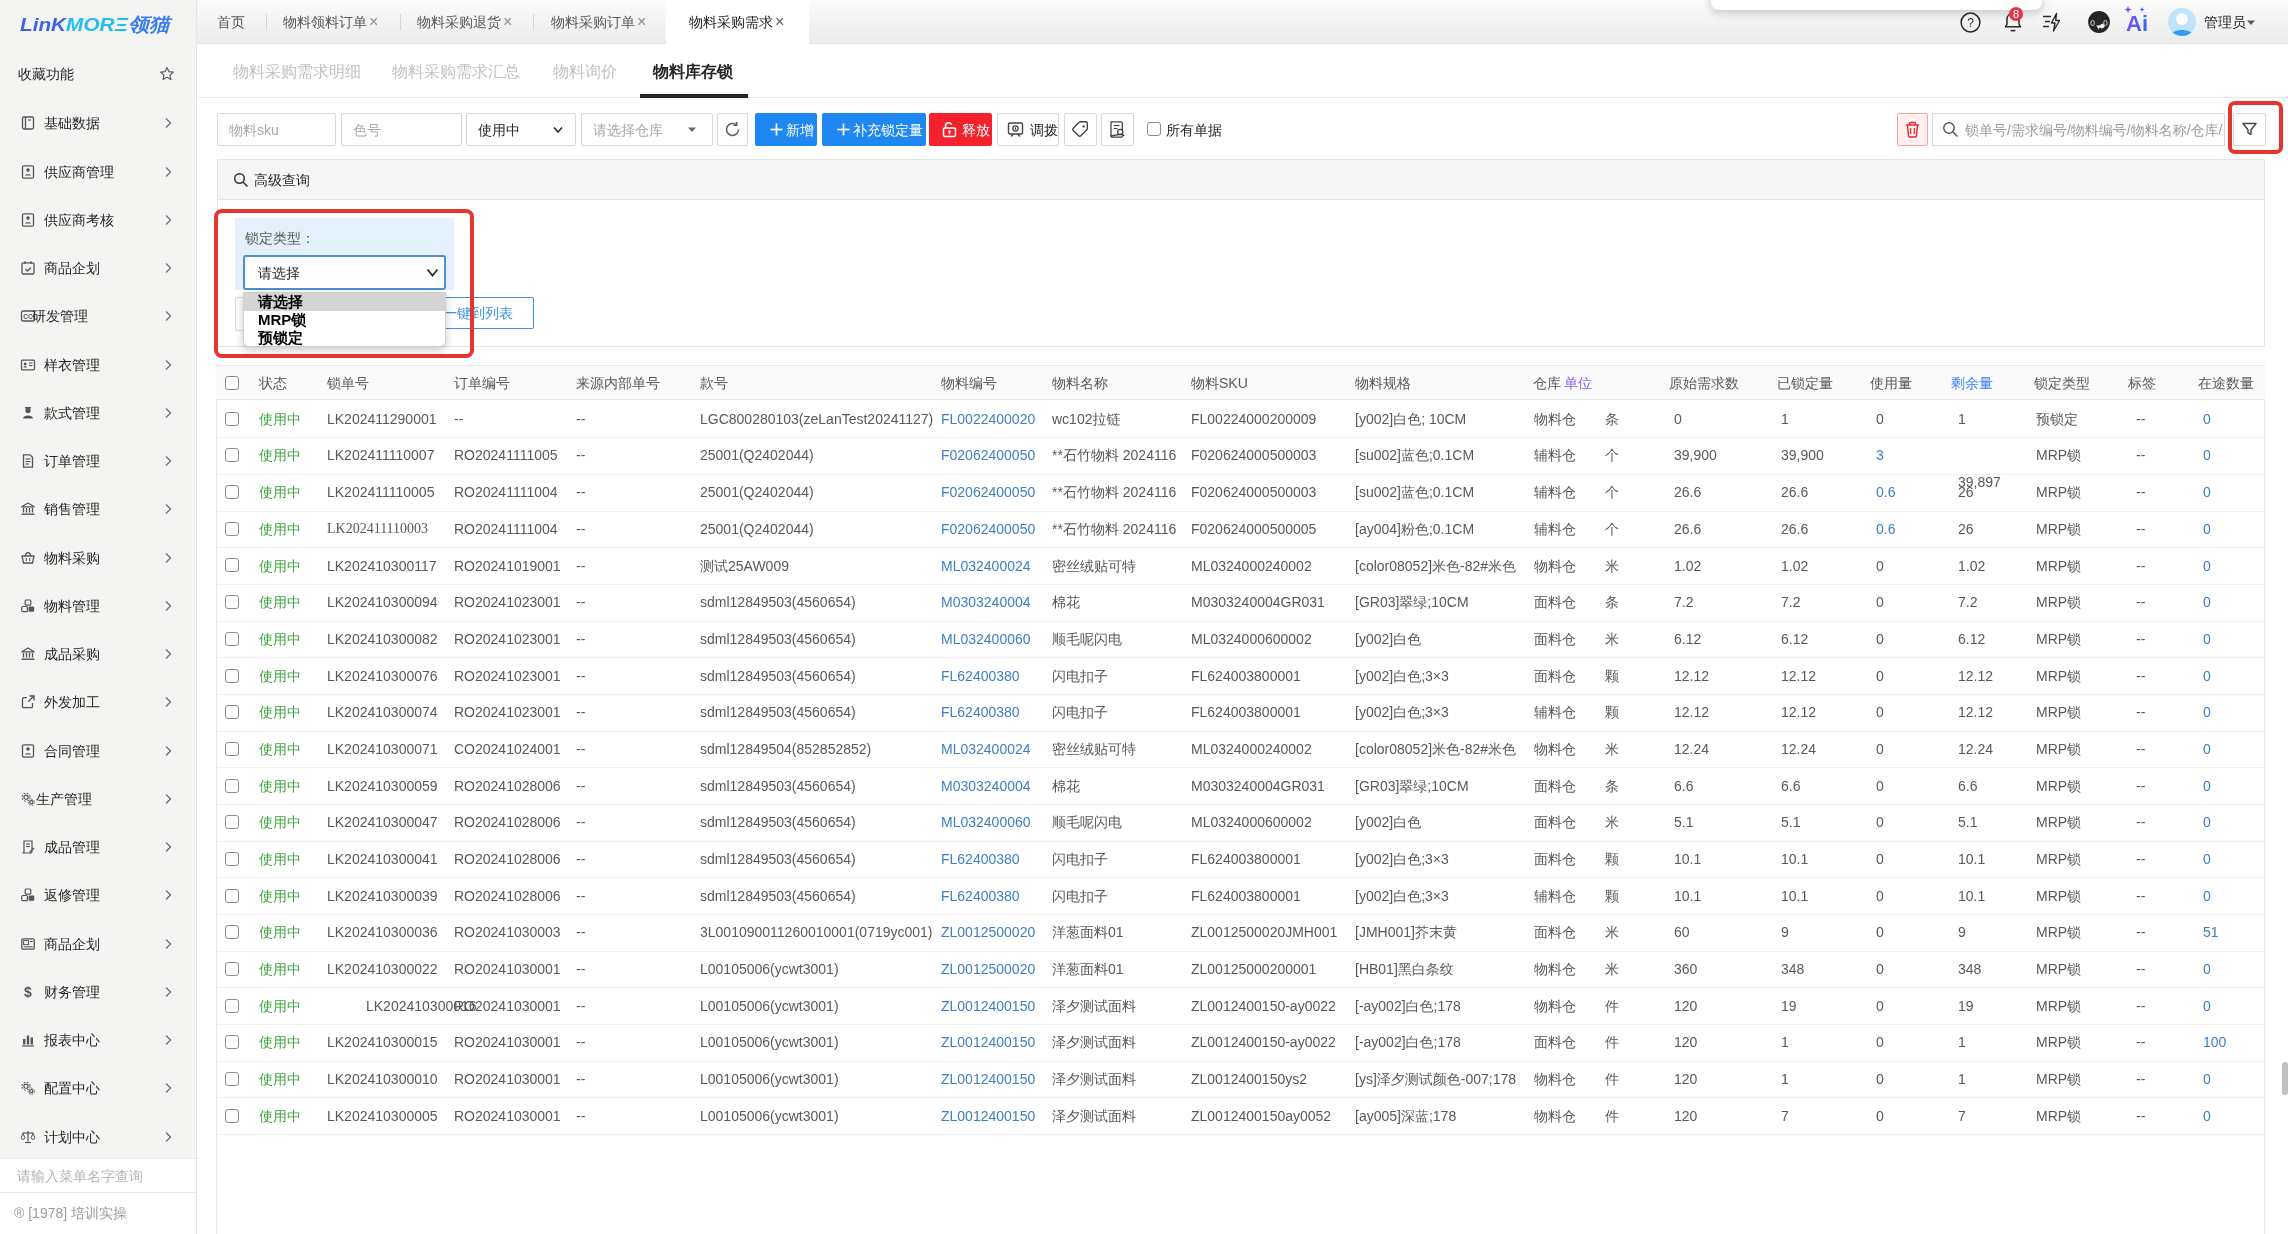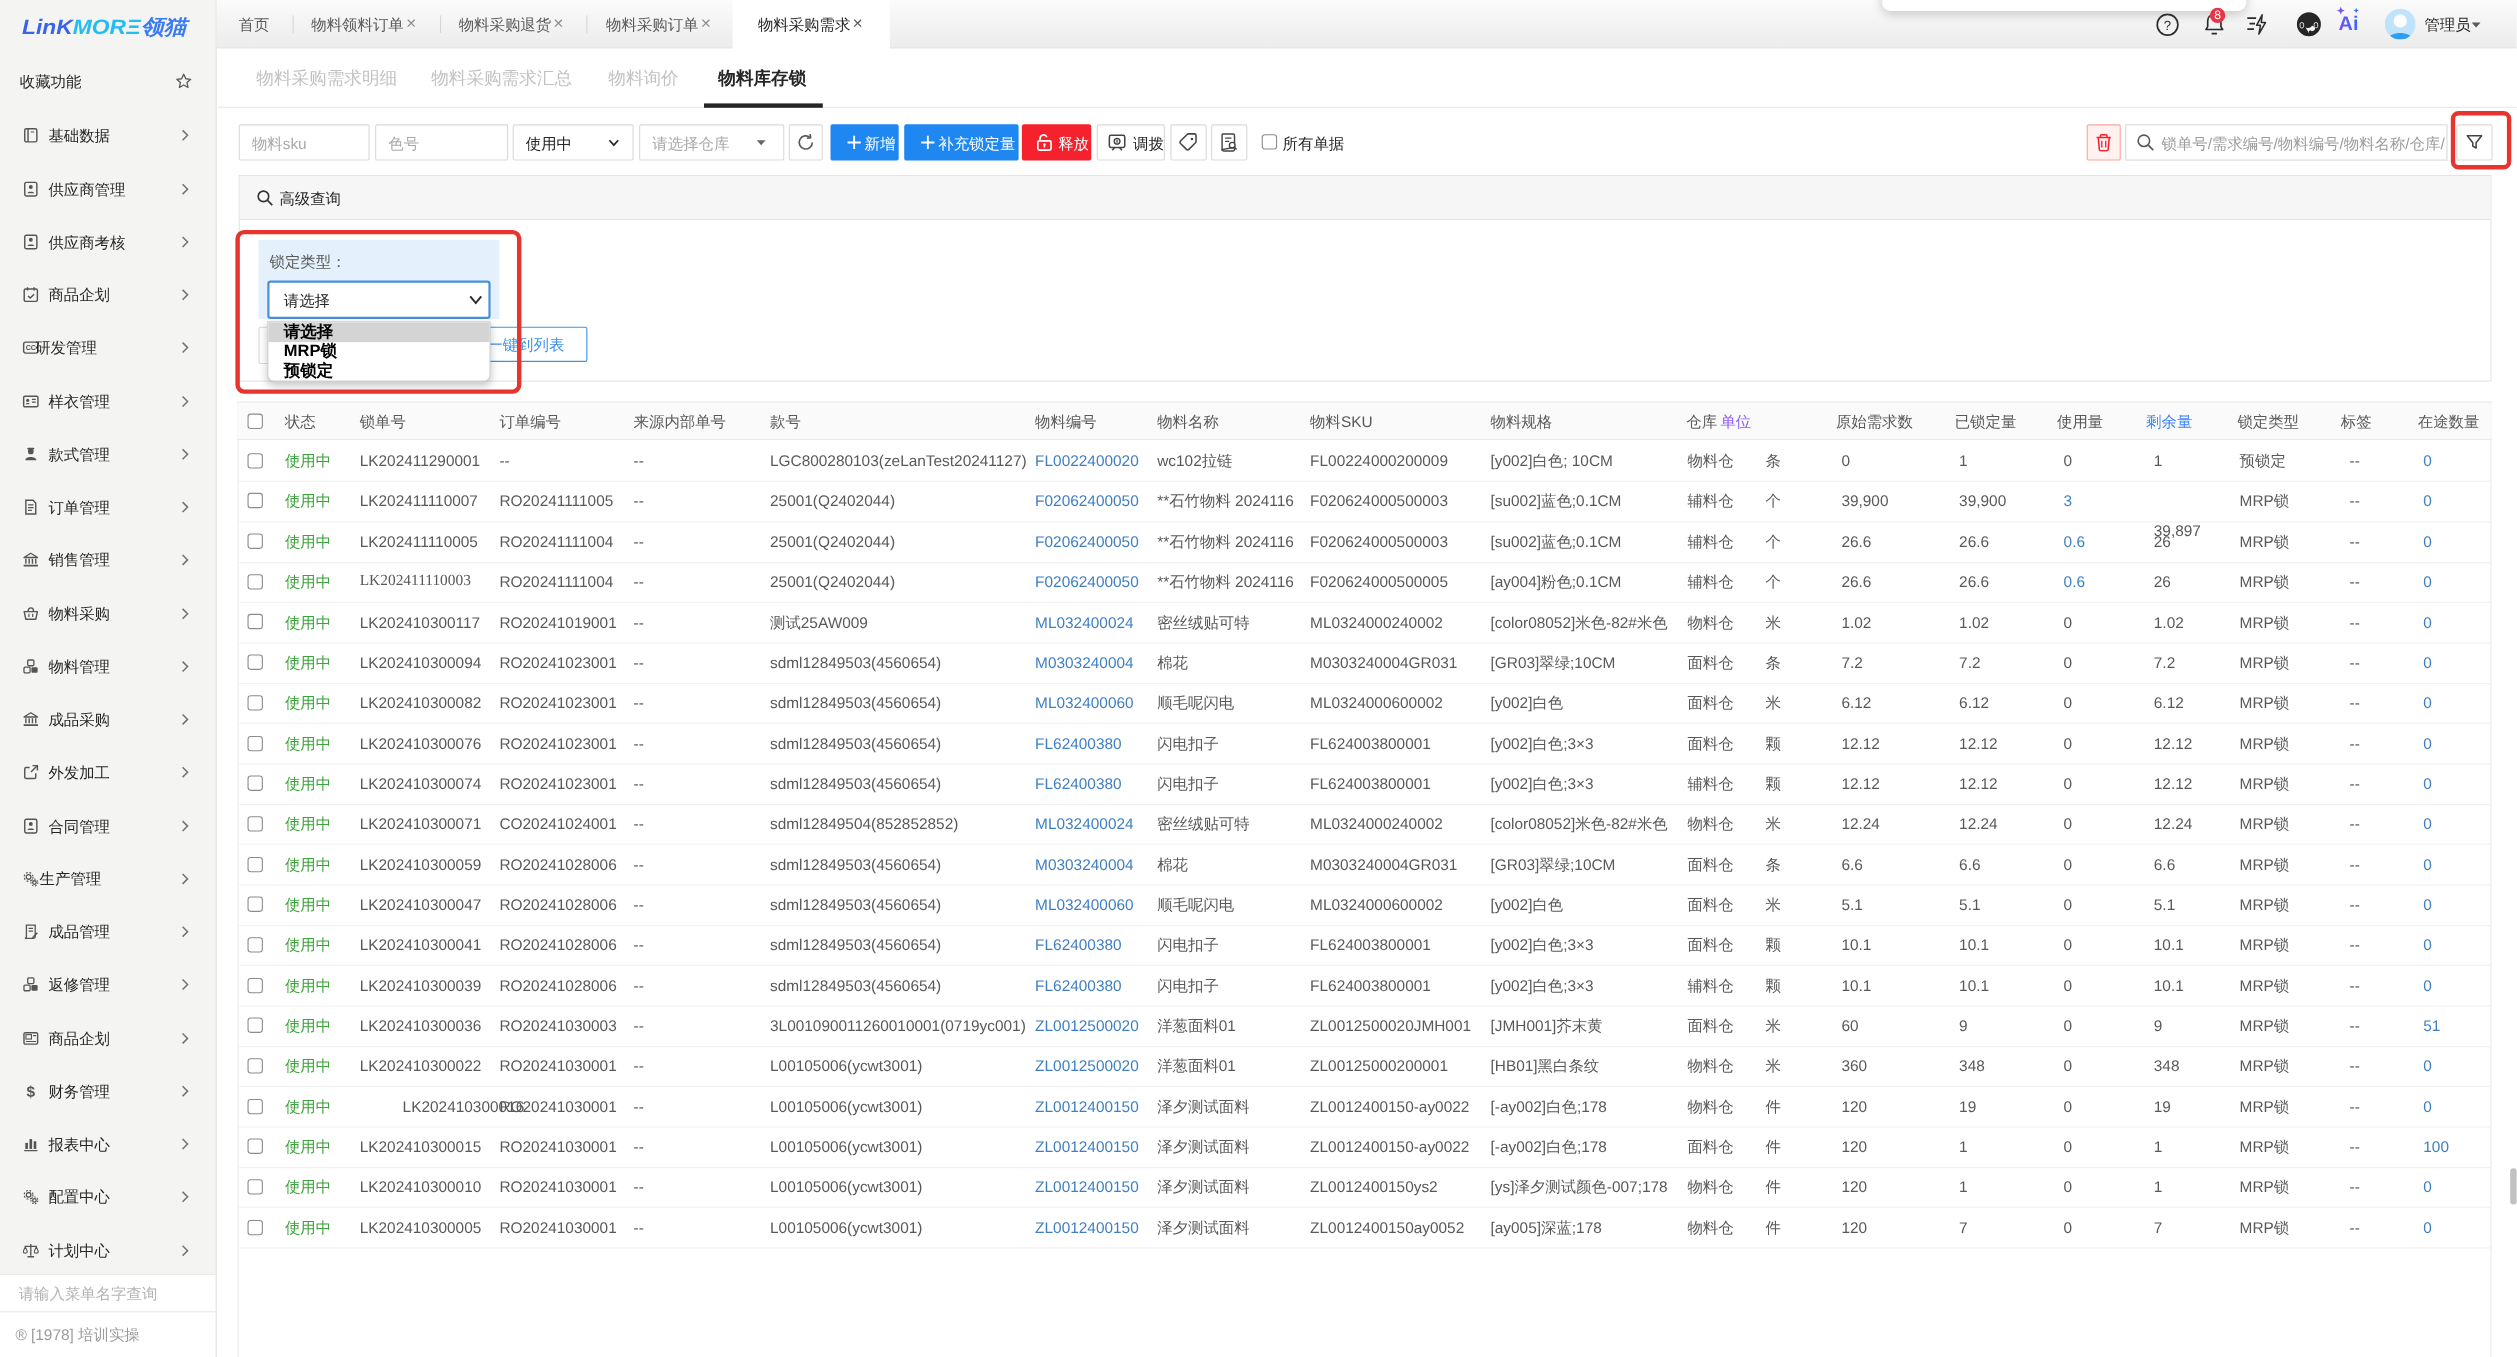--- a/index.html
+++ b/index.html
@@ -271,21 +271,21 @@
 <svg class="a" style="left:2087px;top:10px;" width="24" height="24" viewBox="0 0 24 24">
       <circle cx="12" cy="12" r="10" fill="#262626"></circle>
       <path d="M12 20 a8 8 0 0 0 7 -4.5 l-4 -2 a5 5 0 0 1 -6 1.5 z" fill="#f2f2f2"></path>
       <circle cx="12" cy="12" r="10" fill="none" stroke="#262626" stroke-width="1.8"></circle>
       <path d="M5.5 12 a6.5 6.5 0 0 1 13 0" fill="none" stroke="#262626" stroke-width="2"></path>
       <rect x="4" y="10.5" width="3.2" height="5" rx="1.5" fill="#262626" stroke="#f2f2f2" stroke-width="0.8"></rect>
       <rect x="16.8" y="10.5" width="3.2" height="5" rx="1.5" fill="#262626" stroke="#f2f2f2" stroke-width="0.8"></rect>
       <path d="M18.4 15.5 c0 2.2 -2 3.6 -4.6 3.6" fill="none" stroke="#262626" stroke-width="1.4"></path>
       <circle cx="13.2" cy="19.1" r="1.3" fill="#262626"></circle>
     </svg>
-<div class="a" style="left:2126px;top:11px;font-size:18px;font-weight:bold;background:linear-gradient(100deg,#7a4ff0,#2f6bf5);-webkit-background-clip:text;background-clip:text;color:transparent;">Ai</div>
+<div class="a" style="left:2126px;top:11px;font-size:22px;font-weight:bold;background:linear-gradient(100deg,#7a4ff0,#2f6bf5);-webkit-background-clip:text;background-clip:text;color:transparent;">Ai</div>
 <svg class="a" style="left:2124px;top:6px;" width="22" height="10" viewBox="0 0 22 10">
       <path d="M4 0 l1 2.6 2.6 1 -2.6 1 -1 2.6 -1 -2.6 -2.6 -1 2.6 -1 z" fill="#7a4ff0"></path>
       <path d="M18 1 l.7 1.8 1.8 .7 -1.8 .7 -.7 1.8 -.7 -1.8 -1.8 -.7 1.8 -.7 z" fill="#2f6bf5"></path>
     </svg>
 <svg class="a" style="left:2168px;top:8px;" width="28" height="28" viewBox="0 0 28 28">
       <defs>
         <clipPath id="av">
           <circle cx="14" cy="14" r="14"></circle>
         </clipPath>
       </defs>

